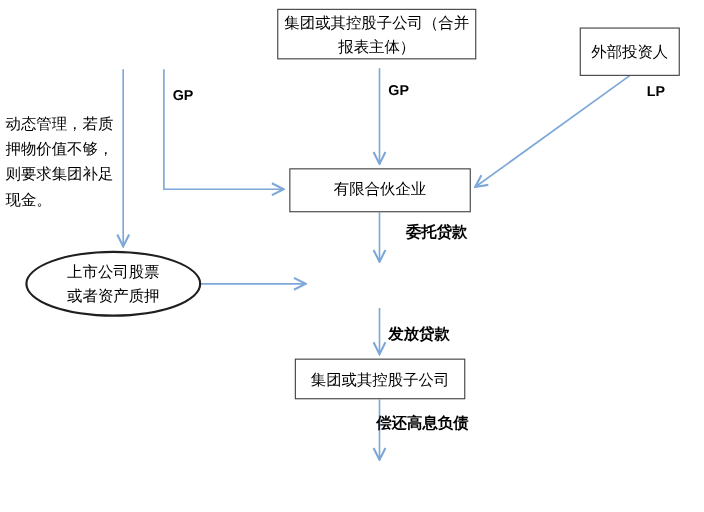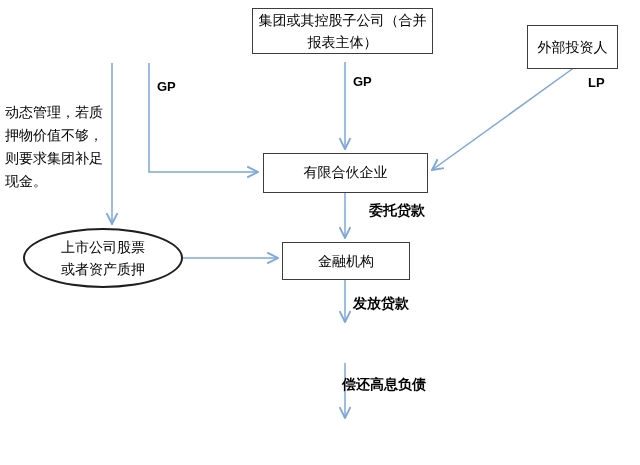--- a/index.html
+++ b/index.html
@@ -99,22 +99,22 @@
     <line class="edge" x1="345" y1="363" x2="345" y2="418" marker-end="url(#arrow)"></line>
   </svg>
 
 
   <div class="node" style="left:252px; top:8px; width:181px; height:46px;">集团或其控股子公司（合并报表主体）</div>
 
   <div class="node" style="left:527px; top:25px; width:91px; height:44px;">外部投资人</div>
 
   <div class="node" style="left:263px; top:153px; width:165px; height:40px;font-family:Liberation Mono, monospace;">有限合伙企业</div>
 
-  <div class="node" style="left:282px; top:242px; width:128px; height:38px;">金融机构</div>
 
+  <div class="node" style="left:268px; top:326px; width:155px; height:37px;">集团或其控股子公司</div>
 
 
   <div class="node ellipse" style="left:23px; top:228px; width:160px; height:60px;">
     <div class="inner">上市公司股票或者资产质押</div>
   </div>
 
   <div class="annotation">动态管理，若质押物价值不够，则要求集团补足现金。</div>
 
   <div class="edge-label latin" style="left:157px; top:79px;">GP</div>
 

